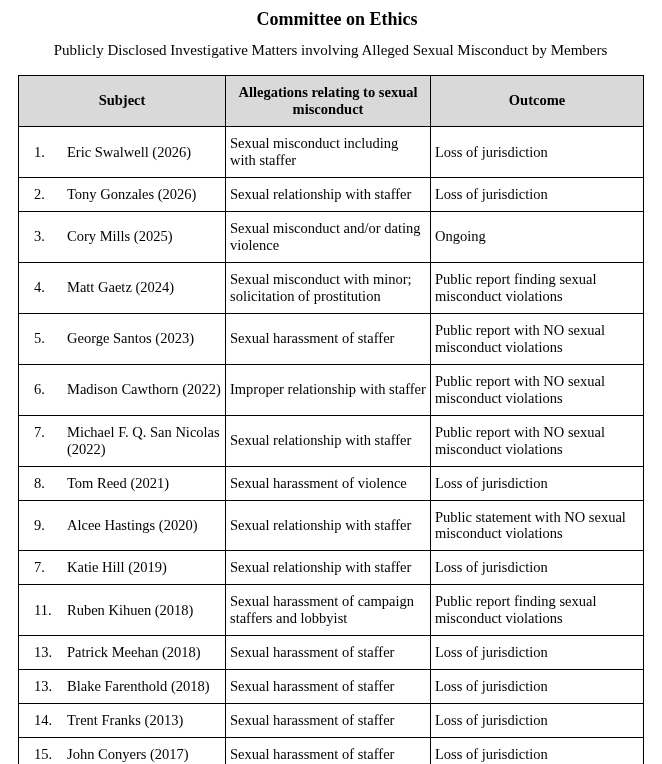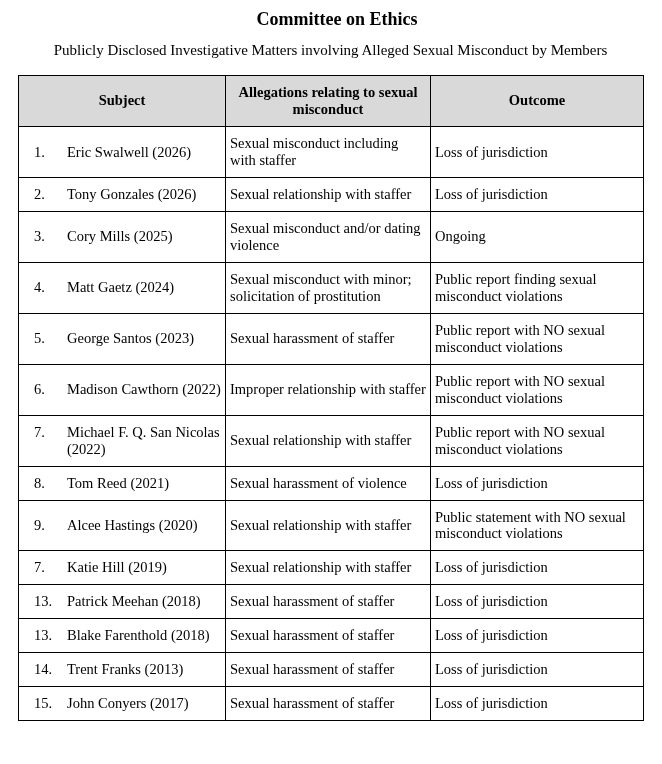--- a/index.html
+++ b/index.html
@@ -189,20 +189,30 @@
               <span class="row-num">7.</span>
               <span class="subject-name">Katie Hill (2019)</span>
             </div>
           </td>
           <td class="allegation-cell">Sexual relationship with staffer</td>
           <td class="outcome-cell">Loss of jurisdiction</td>
         </tr>
         <tr>
           <td class="subject-cell">
             <div class="subject-wrap">
+              <span class="row-num">11.</span>
+              <span class="subject-name">Ruben Kihuen (2018)</span>
+            </div>
+          </td>
+          <td class="allegation-cell">Sexual harassment of campaign staffers and lobbyist</td>
+          <td class="outcome-cell">Public report finding sexual misconduct violations</td>
+        </tr>
+        <tr>
+          <td class="subject-cell">
+            <div class="subject-wrap">
               <span class="row-num">13.</span>
               <span class="subject-name">Patrick Meehan (2018)</span>
             </div>
           </td>
           <td class="allegation-cell">Sexual harassment of staffer</td>
           <td class="outcome-cell">Loss of jurisdiction</td>
         </tr>
         <tr>
           <td class="subject-cell">
             <div class="subject-wrap">

